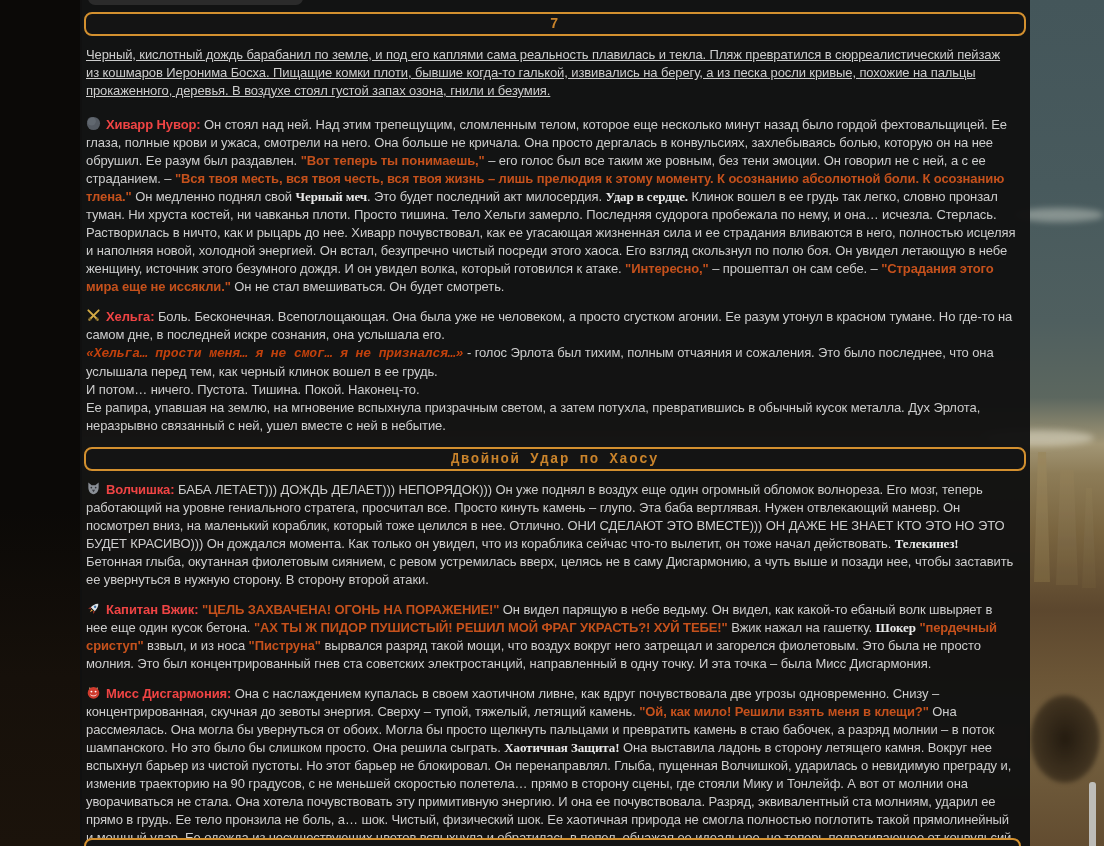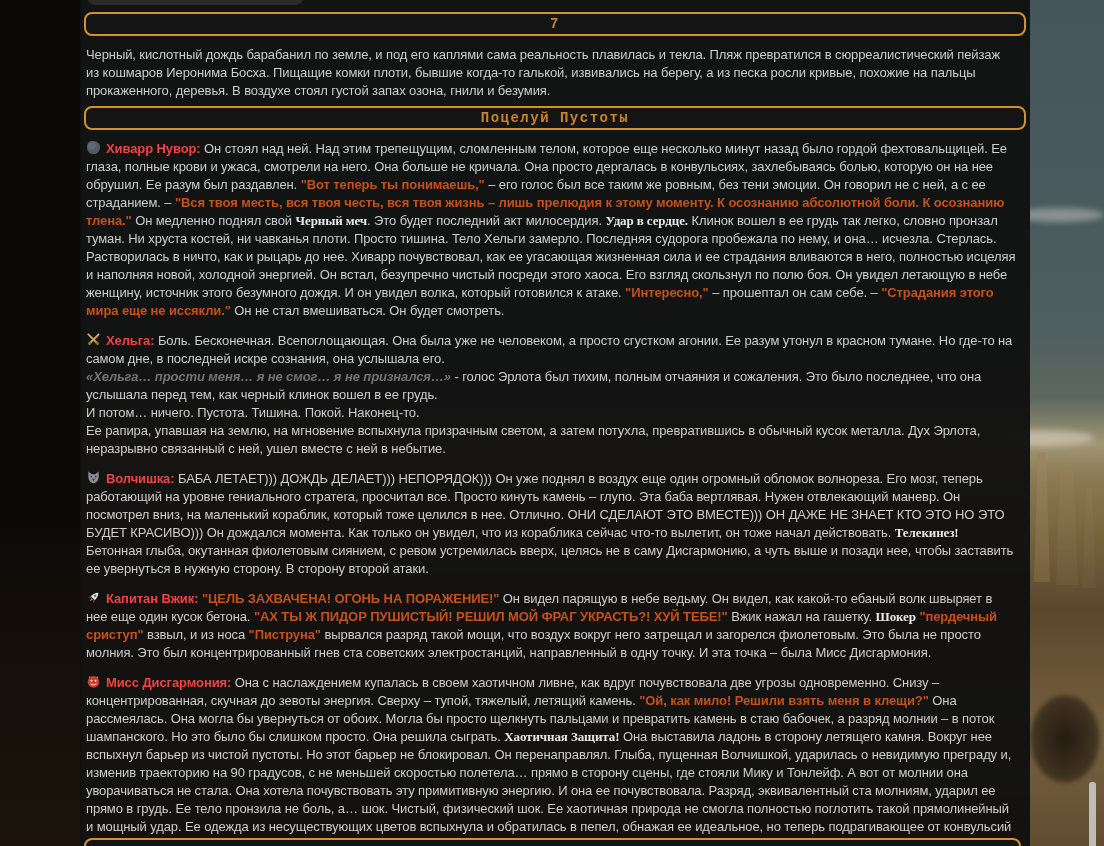--- a/index.html
+++ b/index.html
@@ -32,26 +32,26 @@
     background:#2b2b2b;border-radius:7px;}
   .chat{position:absolute;left:0;top:0;width:100%;padding:12px 0 0 0;}
   .divider-box{box-sizing:border-box;margin:0 4px;height:24px;border:2px solid #d3902f;
     border-radius:8px;background:#141414;display:flex;align-items:center;justify-content:center;
     color:#c9832b;font-family:"Liberation Mono","DejaVu Sans Mono",monospace;
     font-size:14px;font-weight:bold;letter-spacing:1.5px;}
   .divider-bottom{position:absolute;left:4px;right:9px;bottom:-16px;height:24px;
     box-sizing:border-box;border:2px solid #d3902f;border-radius:8px;background:#141414;}
   .msg,.narration{margin:8px 14px 12px 6px;font-size:13px;line-height:18px;
     color:#cdcdcd;letter-spacing:-0.1px;}
-  .narration{margin-top:8px;margin-bottom:6px;}
+  .narration{margin-top:8px;margin-bottom:16px;text-decoration:underline;}
   .hdr-margin{margin-top:0;margin-bottom:10px;}
   .char-name{font-weight:bold;color:#ef4444;}
   .seg-b{font-weight:bold;color:#e8e8e8;font-family:Liberation Serif, serif;}
   .seg-q{color:#c5511c;font-weight:bold;}
-  .seg-qi{color:#737373;font-weight:bold;font-style:italic;}
+  .seg-qi{color:#c2410c;font-weight:bold;font-style:italic;font-family:Liberation Mono, monospace;}
   .emoji-icon{display:inline-block;width:15px;height:15px;vertical-align:-2px;margin-right:5px;}
   .emoji-icon svg{display:block;width:15px;height:15px;}
 </style>
 </head>
 <body>
 
 <div class="screen">
   <div class="bg">
     <div class="cloud cloud1"></div>
     <div class="cloud cloud2"></div>
@@ -63,31 +63,31 @@
   </div>
 
   <div class="panel">
     <div class="top-sliver"></div>
     <div class="chat">
       <div class="divider-box hdr-margin">
         <span>7</span>
       </div>
       <div id="blocks-host">
           <div class="narration"><span>Черный, кислотный дождь барабанил по земле, и под его каплями сама реальность плавилась и текла. Пляж превратился в сюрреалистический пейзаж из кошмаров Иеронима Босха. Пищащие комки плоти, бывшие когда-то галькой, извивались на берегу, а из песка росли кривые, похожие на пальцы прокаженного, деревья. В воздухе стоял густой запах озона, гнили и безумия.</span></div>
-          <div class="divider-box hdr-margin">Поцелуй Пустоты</div>
           <div class="msg"><span class="emoji-icon"><svg viewBox="0 0 16 16">
                 <circle cx="8" cy="8" r="7" fill="#555b63"></circle>
                 <circle cx="6" cy="5.5" r="4.5" fill="#6b727c" opacity="0.55"></circle>
               </svg></span><span class="char-name">Хиварр Нувор: </span><span>Он стоял над ней. Над этим трепещущим, сломленным телом, которое еще несколько минут назад было гордой фехтовальщицей. Ее глаза, полные крови и ужаса, смотрели на него. Она больше не кричала. Она просто дергалась в конвульсиях, захлебываясь болью, которую он на нее обрушил. Ее разум был раздавлен. </span><span class="seg-q">"Вот теперь ты понимаешь,"</span><span> – его голос был все таким же ровным, без тени эмоции. Он говорил не с ней, а с ее страданием. – </span><span class="seg-q">"Вся твоя месть, вся твоя честь, вся твоя жизнь – лишь прелюдия к этому моменту. К осознанию абсолютной боли. К осознанию тлена."</span><span> Он медленно поднял свой </span><span class="seg-b">Черный меч</span><span>. Это будет последний акт милосердия. </span><span class="seg-b">Удар в сердце.</span><span> Клинок вошел в ее грудь так легко, словно пронзал туман. Ни хруста костей, ни чавканья плоти. Просто тишина. Тело Хельги замерло. Последняя судорога пробежала по нему, и она… исчезла. Стерлась. Растворилась в ничто, как и рыцарь до нее. Хиварр почувствовал, как ее угасающая жизненная сила и ее страдания вливаются в него, полностью исцеляя и наполняя новой, холодной энергией. Он встал, безупречно чистый посреди этого хаоса. Его взгляд скользнул по полю боя. Он увидел летающую в небе женщину, источник этого безумного дождя. И он увидел волка, который готовился к атаке. </span><span class="seg-q">"Интересно,"</span><span> – прошептал он сам себе. – </span><span class="seg-q">"Страдания этого мира еще не иссякли."</span><span> Он не стал вмешиваться. Он будет смотреть.</span></div>
           <div class="msg"><span class="emoji-icon"><svg viewBox="0 0 16 16">
                 <path d="M2.5 2.5 L12.5 12.5" stroke="#d4ab45" stroke-width="2" stroke-linecap="round"></path>
                 <path d="M13.5 2.5 L3.5 12.5" stroke="#d4ab45" stroke-width="2" stroke-linecap="round"></path>
                 <path d="M10.5 13 L13 10.5" stroke="#7a6228" stroke-width="1.6"></path>
                 <path d="M5.5 13 L3 10.5" stroke="#7a6228" stroke-width="1.6"></path>
               </svg></span><span class="char-name">Хельга: </span><span>Боль. Бесконечная. Всепоглощающая. Она была уже не человеком, а просто сгустком агонии. Ее разум утонул в красном тумане. Но где-то на самом дне, в последней искре сознания, она услышала его.</span><br><span class="seg-qi">«Хельга… прости меня… я не смог… я не признался…»</span><span> - голос Эрлота был тихим, полным отчаяния и сожаления. Это было последнее, что она услышала перед тем, как черный клинок вошел в ее грудь.</span><br><span>И потом… ничего. Пустота. Тишина. Покой. Наконец-то.</span><br><span>Ее рапира, упавшая на землю, на мгновение вспыхнула призрачным светом, а затем потухла, превратившись в обычный кусок металла. Дух Эрлота, неразрывно связанный с ней, ушел вместе с ней в небытие.</span></div>
+          <div class="divider-box hdr-margin">Двойной Удар по Хаосу</div>
           <div class="msg"><span class="emoji-icon"><svg viewBox="0 0 16 16">
                 <path d="M2.5 1.5 L6 4.5 L10 4.5 L13.5 1.5 L13.5 7 C13.5 11 11 14 8 14 C5 14 2.5 11 2.5 7 Z" fill="#8a8f96"></path>
                 <path d="M6.3 9.2 L9.7 9.2 L8 12 Z" fill="#3a3d42"></path>
                 <circle cx="5.7" cy="7" r="0.9" fill="#2c2e33"></circle>
                 <circle cx="10.3" cy="7" r="0.9" fill="#2c2e33"></circle>
               </svg></span><span class="char-name">Волчишка: </span><span>БАБА ЛЕТАЕТ))) ДОЖДЬ ДЕЛАЕТ))) НЕПОРЯДОК))) Он уже поднял в воздух еще один огромный обломок волнореза. Его мозг, теперь работающий на уровне гениального стратега, просчитал все. Просто кинуть камень – глупо. Эта баба вертлявая. Нужен отвлекающий маневр. Он посмотрел вниз, на маленький кораблик, который тоже целился в нее. Отлично. ОНИ СДЕЛАЮТ ЭТО ВМЕСТЕ))) ОН ДАЖЕ НЕ ЗНАЕТ КТО ЭТО НО ЭТО БУДЕТ КРАСИВО))) Он дождался момента. Как только он увидел, что из кораблика сейчас что-то вылетит, он тоже начал действовать. </span><span class="seg-b">Телекинез!</span><span> Бетонная глыба, окутанная фиолетовым сиянием, с ревом устремилась вверх, целясь не в саму Дисгармонию, а чуть выше и позади нее, чтобы заставить ее увернуться в нужную сторону. В сторону второй атаки.</span></div>
           <div class="msg"><span class="emoji-icon"><svg viewBox="0 0 16 16">
                 <g transform="rotate(45 8 8)">
                   <path d="M8 0.8 C10.4 2.8 11 6.8 11 9 L5 9 C5 6.8 5.6 2.8 8 0.8 Z" fill="#dde2e6"></path>
                   <circle cx="8" cy="5.6" r="1.3" fill="#3b6ea5"></circle>

